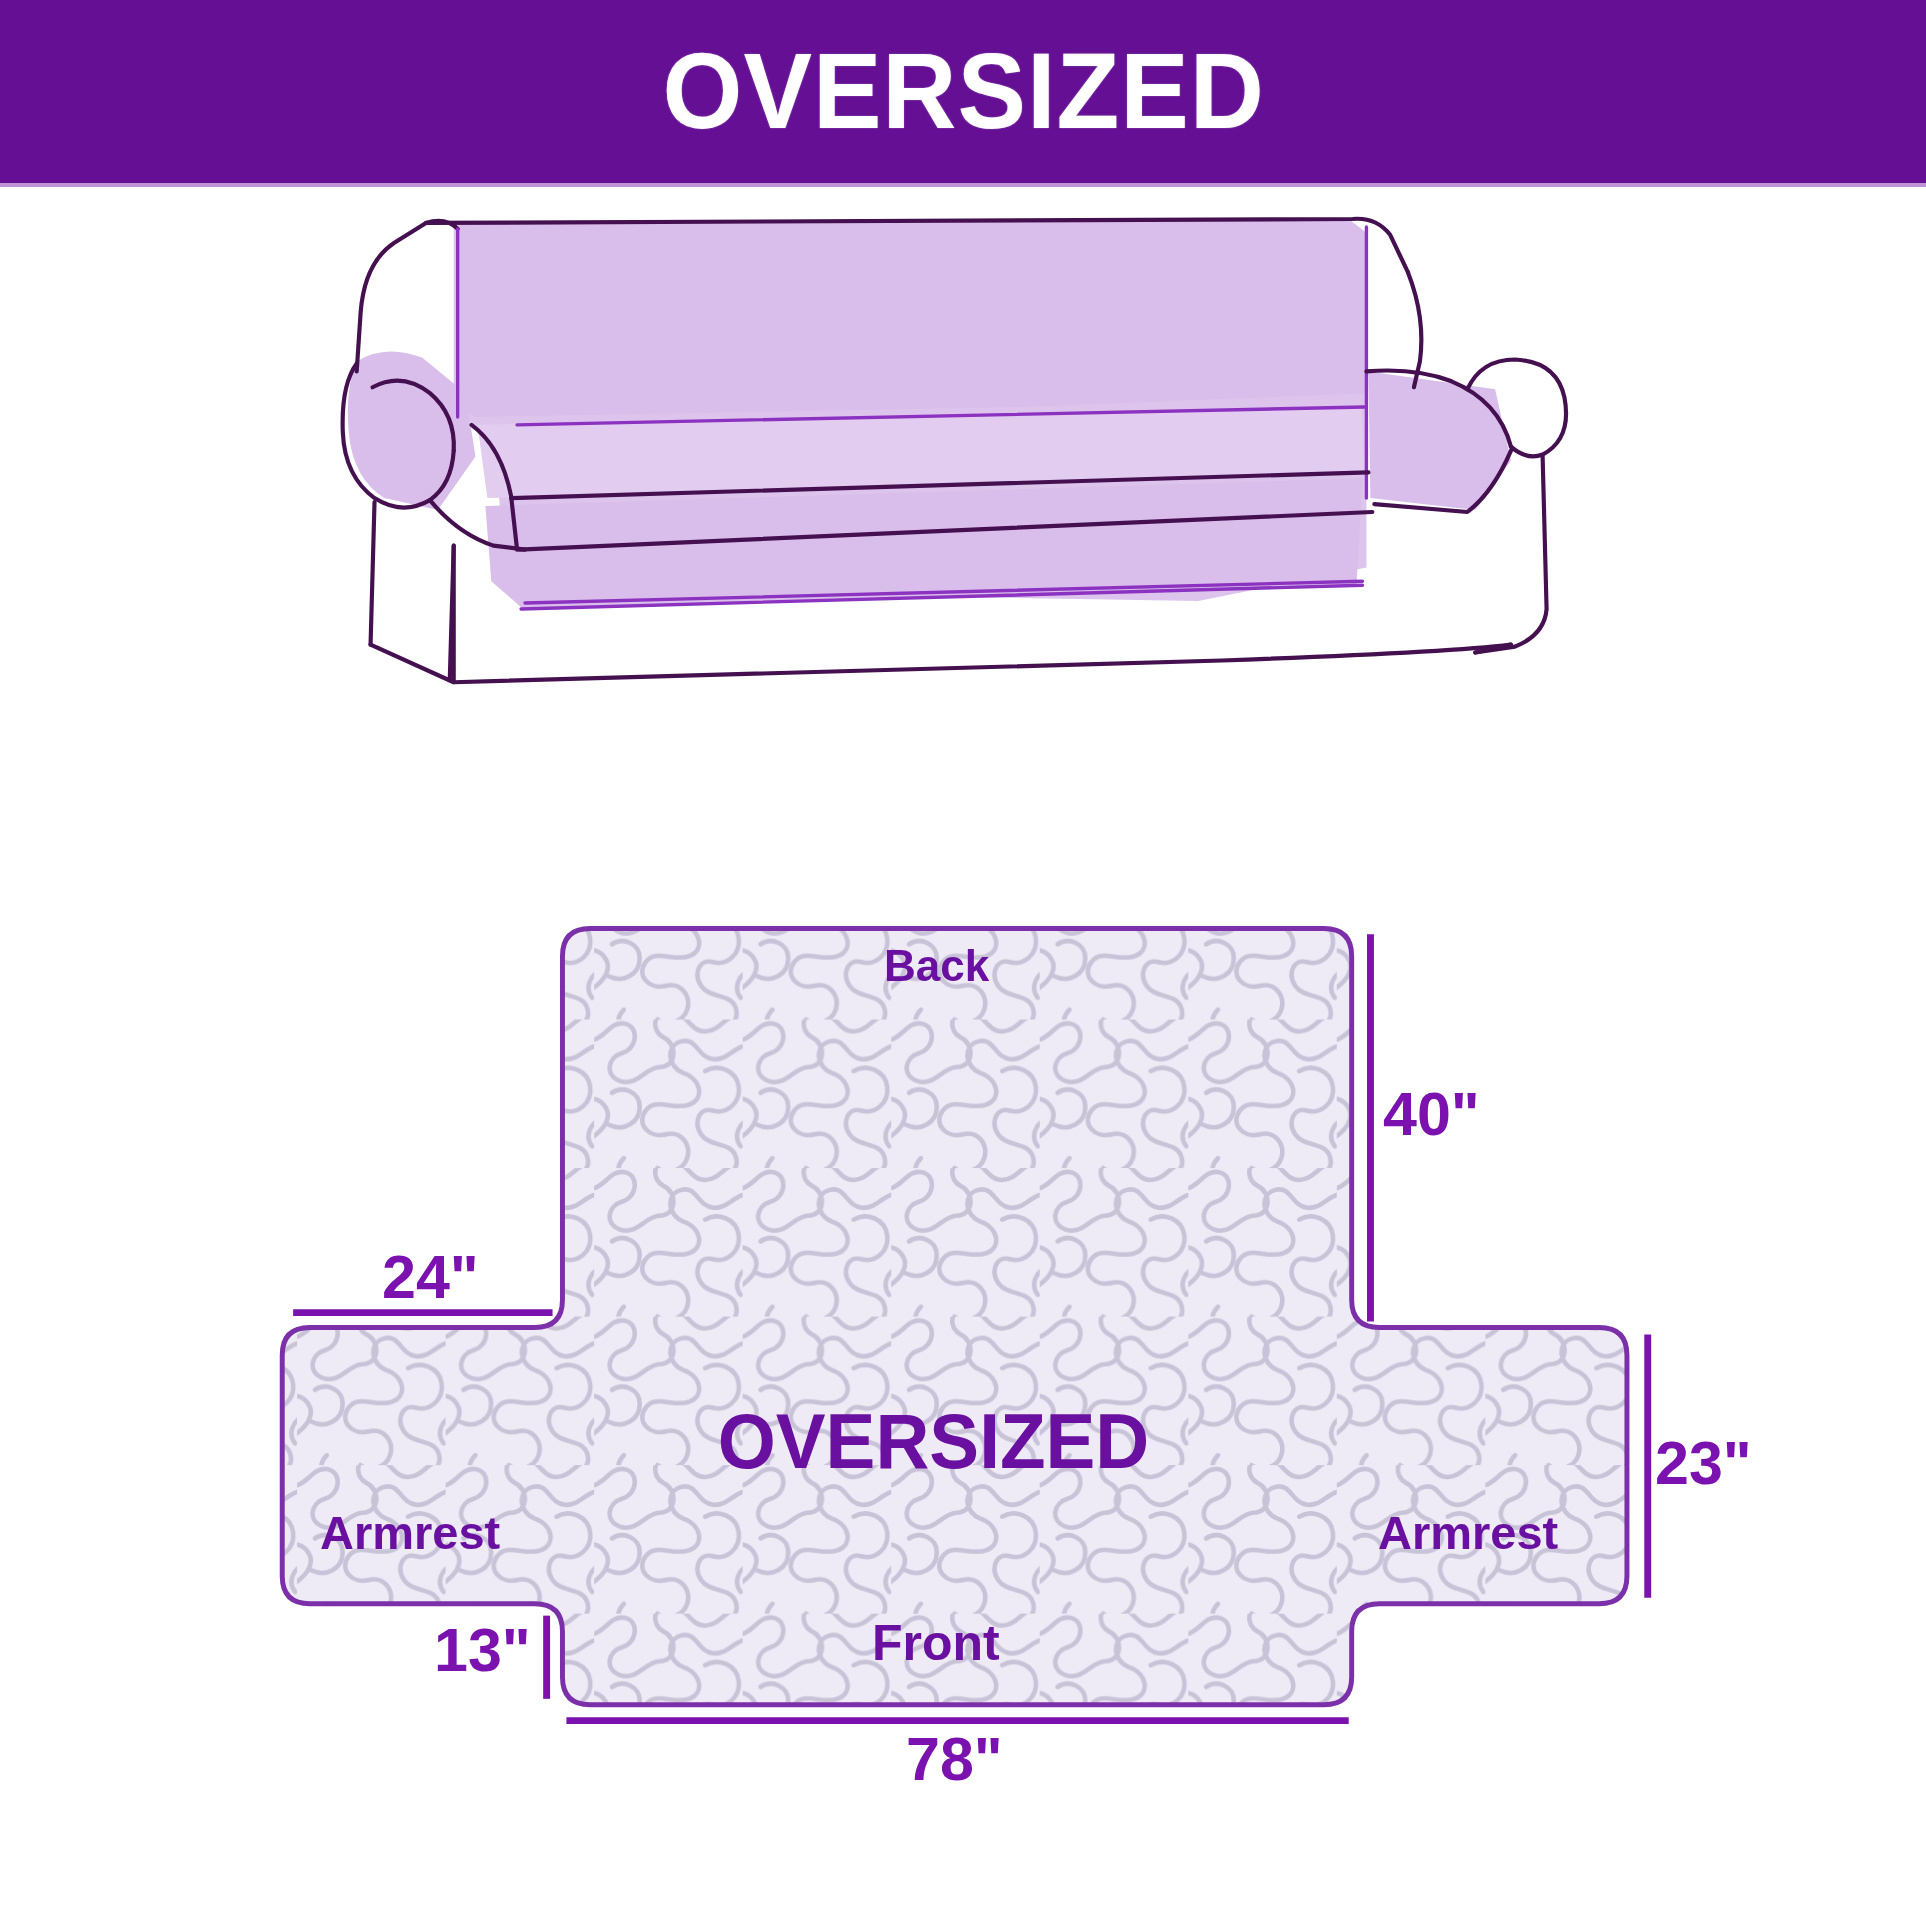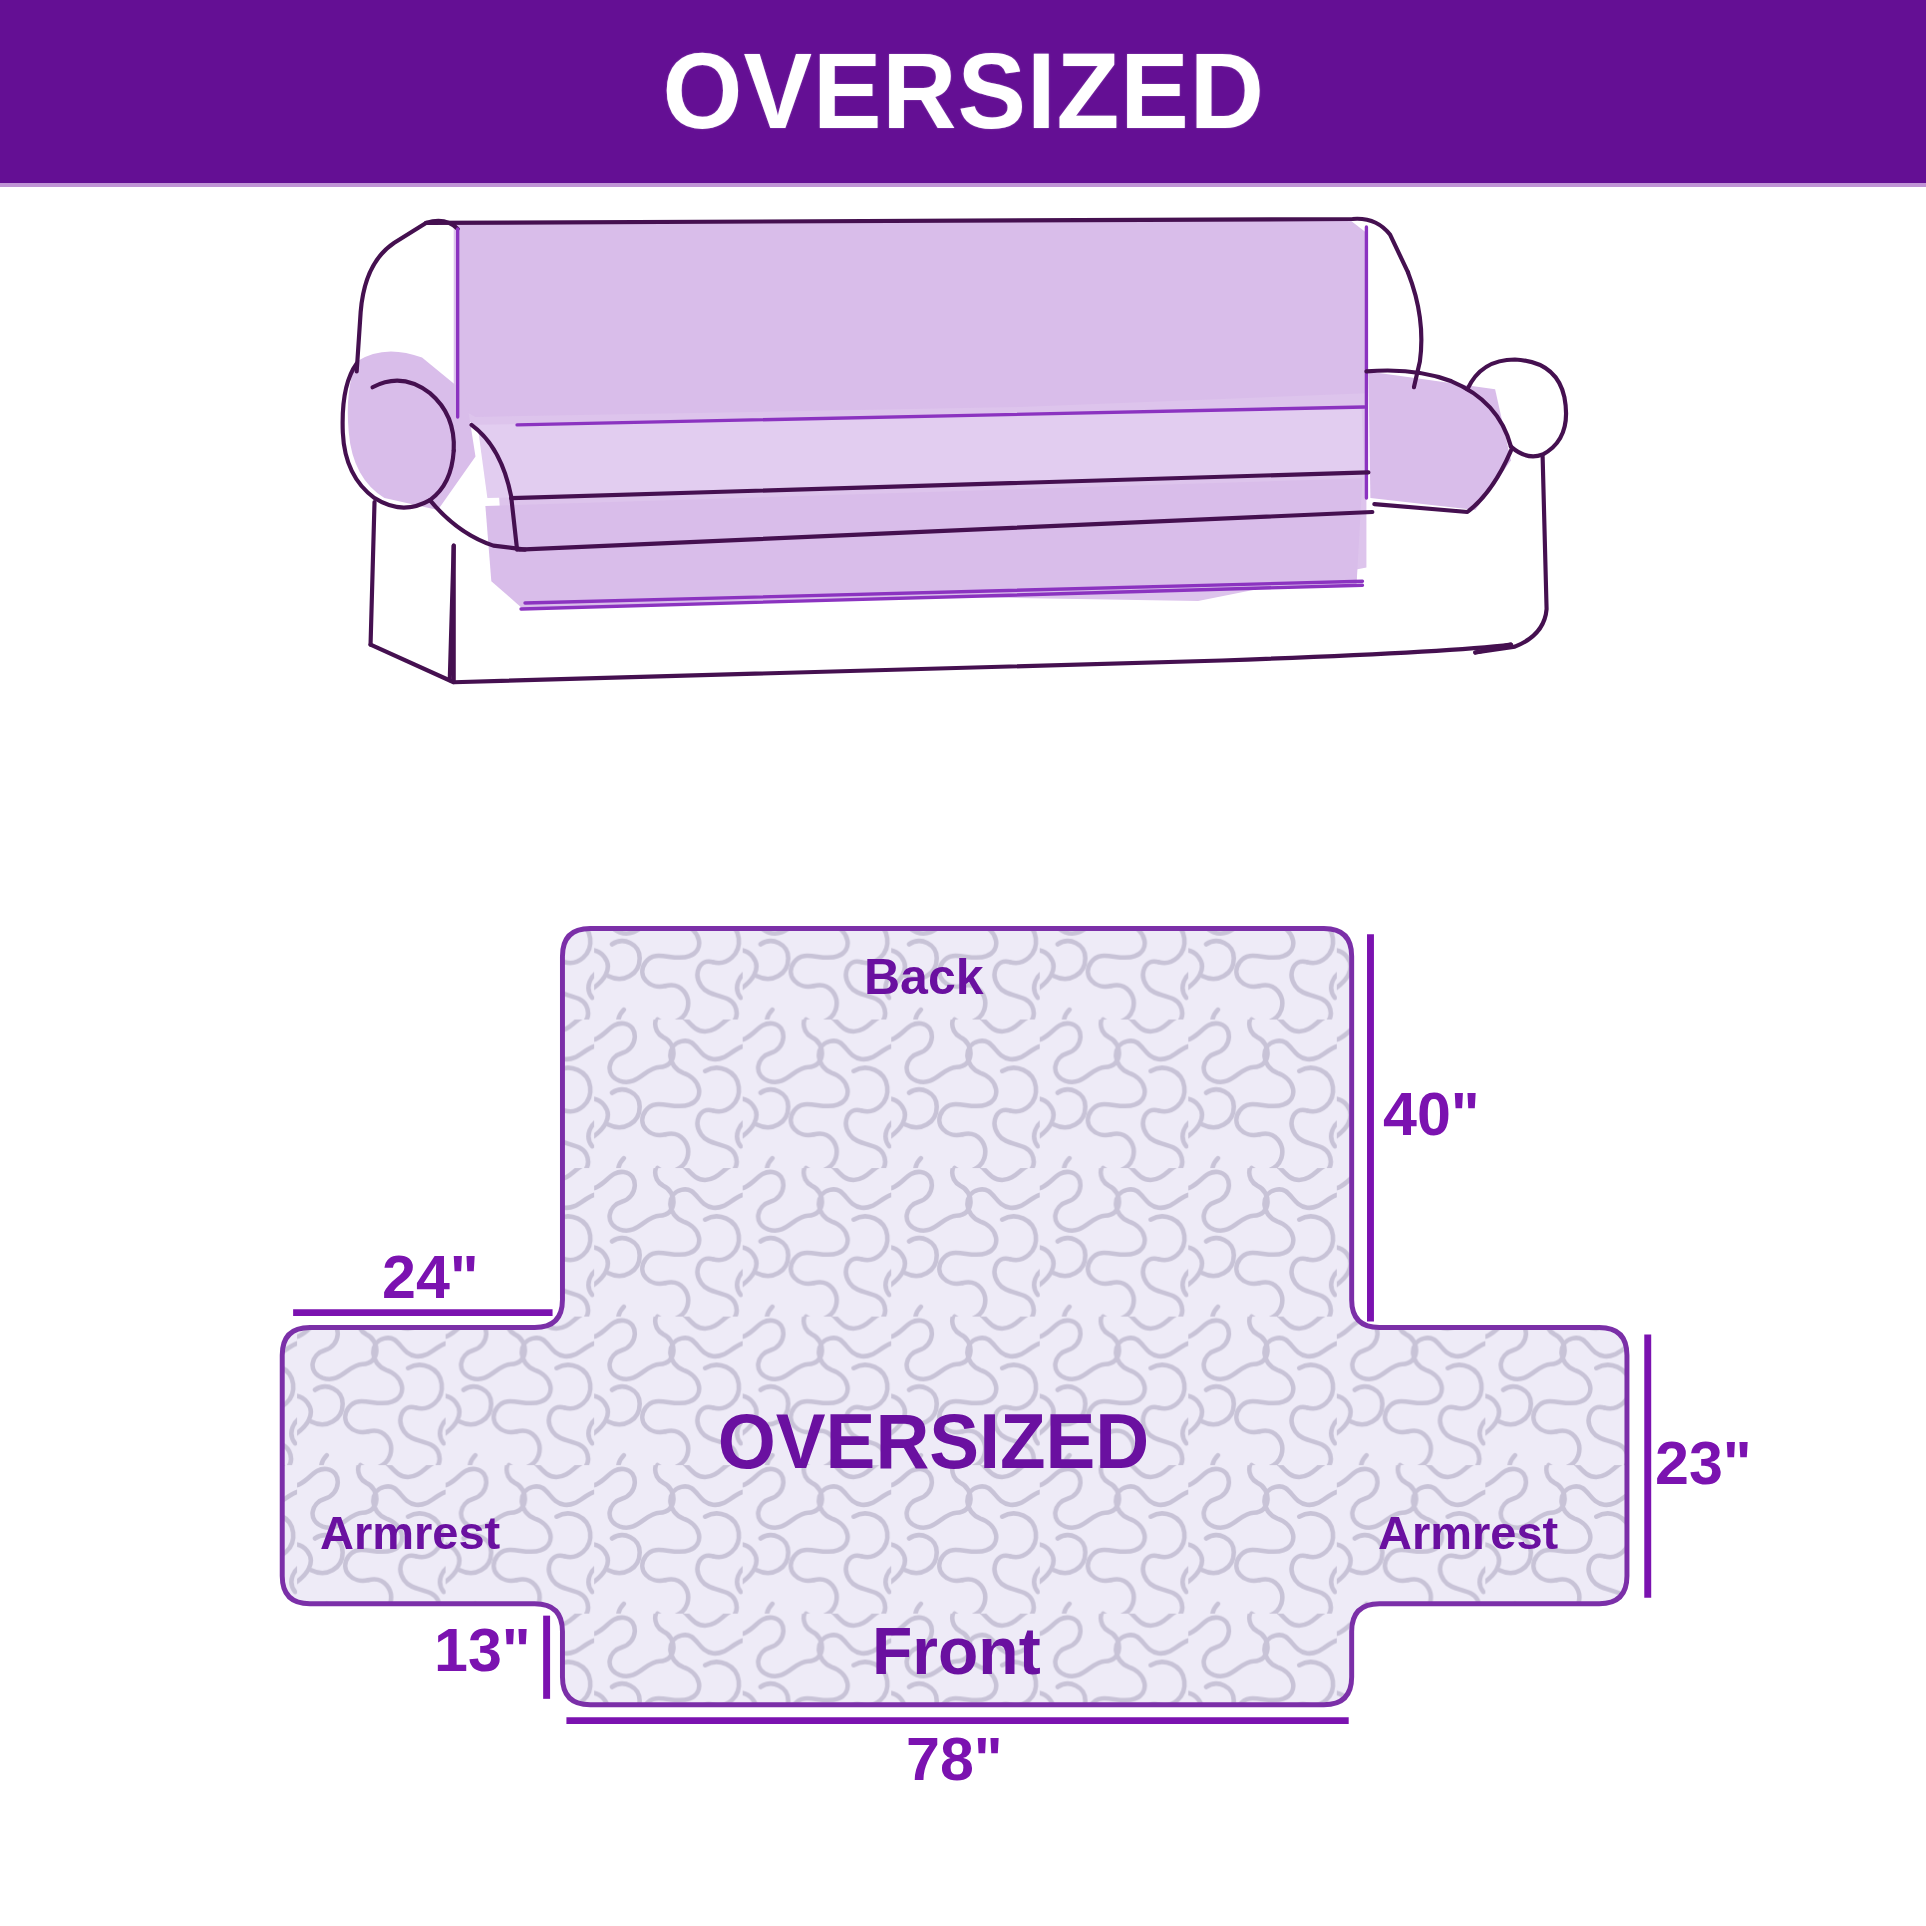--- a/index.html
+++ b/index.html
@@ -73,22 +73,22 @@
   
   .diag-label {
     position: absolute;
     color: #6a10a0;
     font-family: "Liberation Sans", sans-serif;
     font-weight: bold;
     white-space: nowrap;
     user-select: none;
     line-height: 1;
   }
-  #label-back      { left: 864px;  top: 944px;  font-size: 50px; margin-top: 8px; }
-  #label-front     { left: 872px;  top: 1618px; font-size: 66px; }
+  #label-back      { left: 884px;  top: 944px;  font-size: 44px; }
+  #label-front     { left: 872px;  top: 1618px; font-size: 50px; }
   #label-armrest-left  { left: 320px;  top: 1509px; font-size: 47px; }
   #label-armrest-right { left: 1378px; top: 1509px; font-size: 47px; }
   #label-oversized-center {
     left: 711px; top: 1403px; font-size: 77px; letter-spacing: 0px;
     transform: scaleX(0.97);
   }
 
   .dim-label {
     position: absolute;
     color: #7b12b0;

